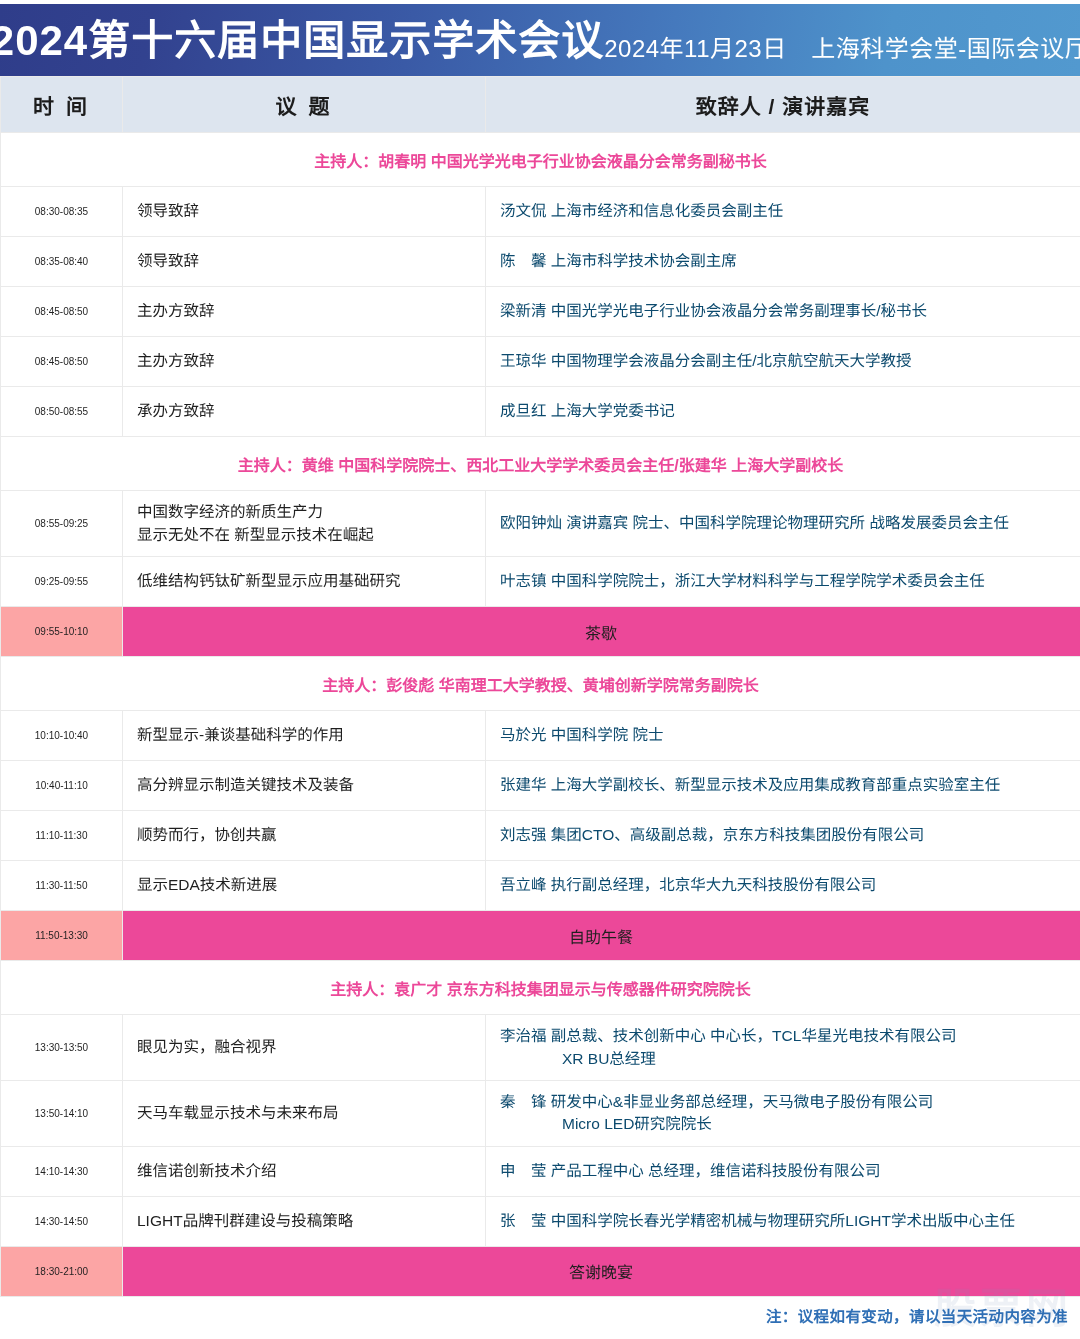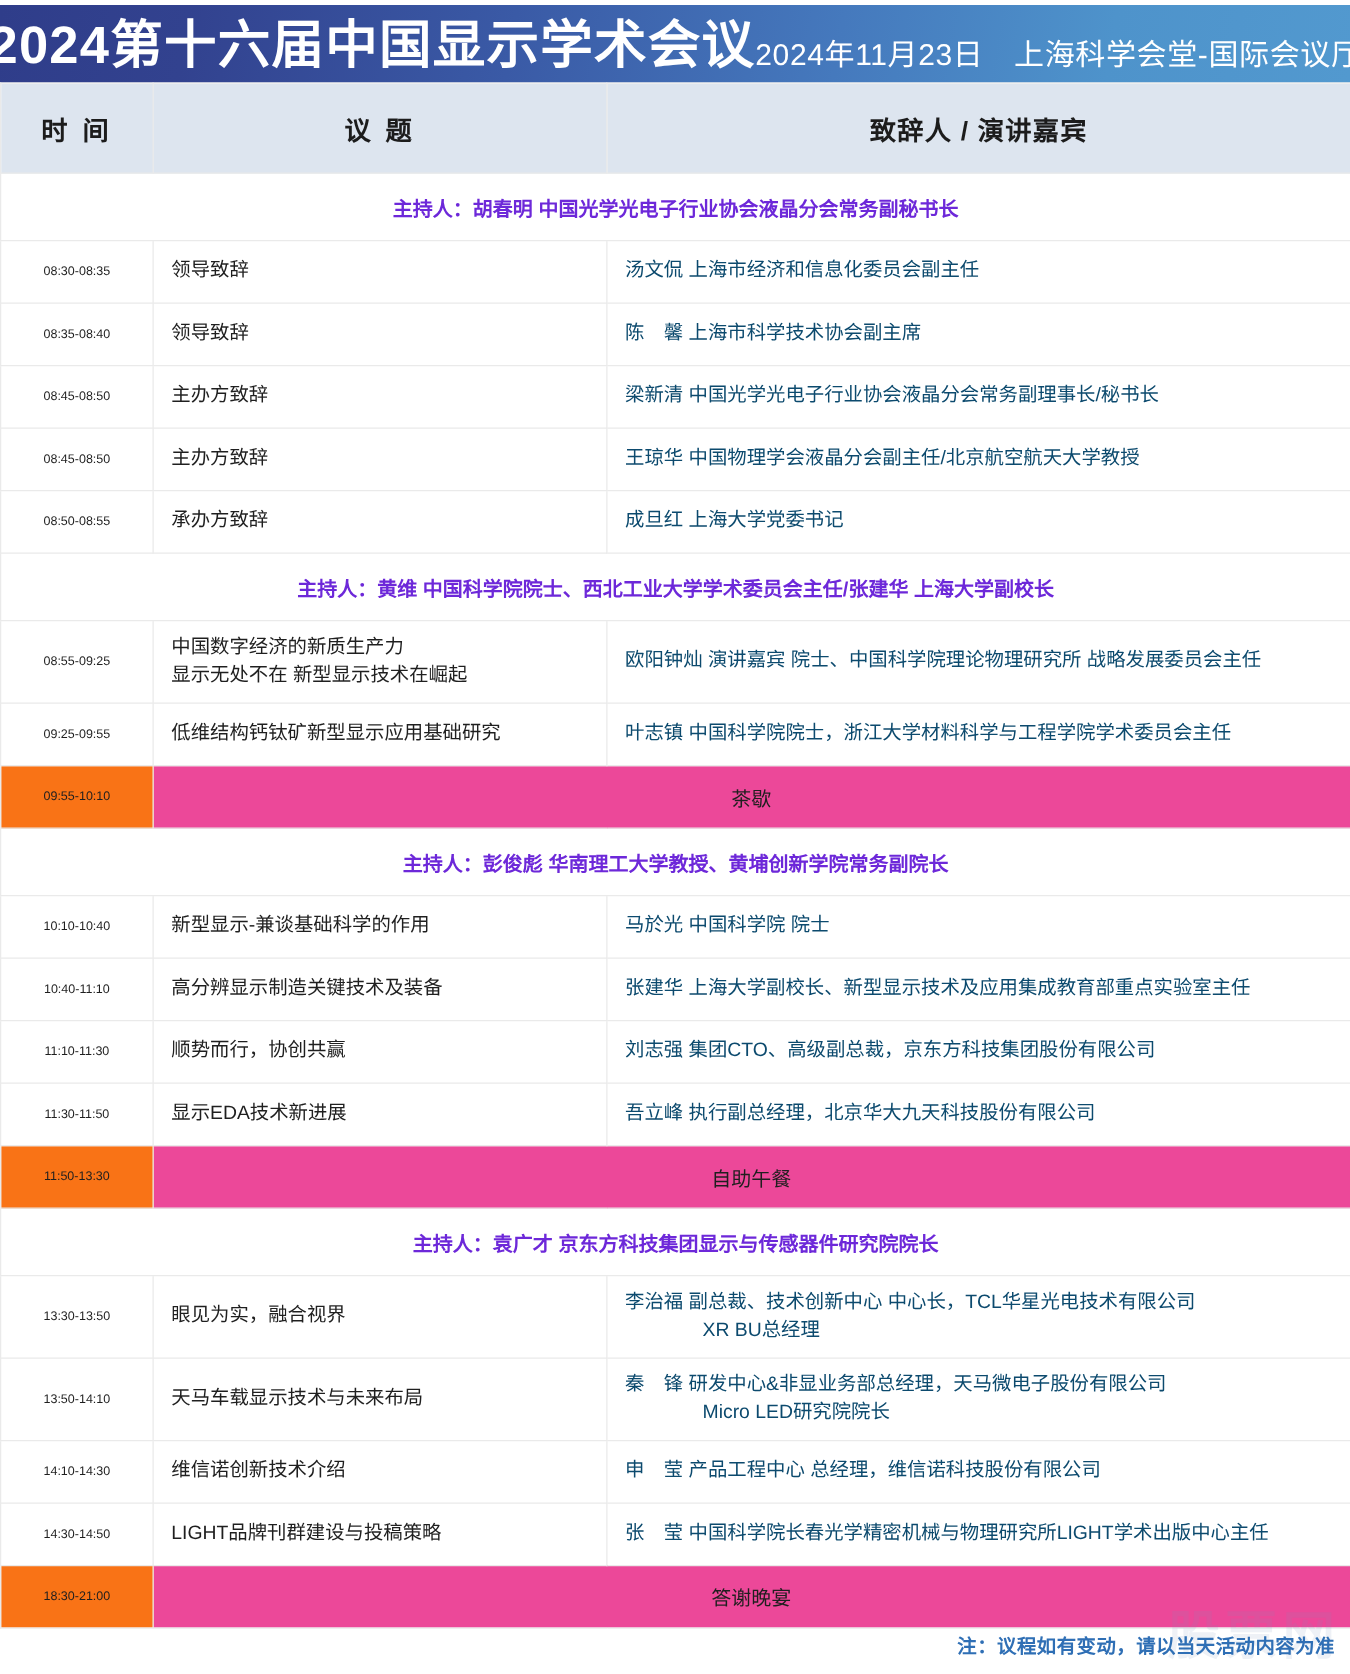--- a/index.html
+++ b/index.html
@@ -73,21 +73,21 @@
   .agenda col.c-spk   { width: 595px; }
 
   .agenda th, .agenda td {
     border: 1px solid #eaeaea;
     vertical-align: middle;
     box-sizing: border-box;
   }
 
   thead th {
     background: #dde5ef;
-    height: 72px;
+    height: 56px;
     font-size: 21px;
     font-weight: bold;
     color: #1c1c1c;
     text-align: center;
     border-color: #d2dce8;
     letter-spacing: 3px;
     margin-top: 29px;
   }
   thead th.h-spk { letter-spacing: 1px; }
 
@@ -118,32 +118,32 @@
 
   tr.row-std td { height: 50px; }
   tr.row-tall td { height: 56px; }
 
   
   tr.moderator td {
     height: 54px;
     text-align: center;
     font-size: 16px;
     font-weight: bold;
-    color: #6d28d9;
+    color: #ec4899;
     background: #ffffff;
     padding: 0 10px;
   }
 
   
   tr.break td {
     background: #ec4899;
     height: 50px;
   }
   tr.break td.time {
-    background: #f97316;
+    background: #fca5a5;
   }
   tr.break td.break-label {
     text-align: center;
     font-size: 16px;
     color: #1f1f1f;
     padding-left: 0;
   }
 
   
   .footer {

